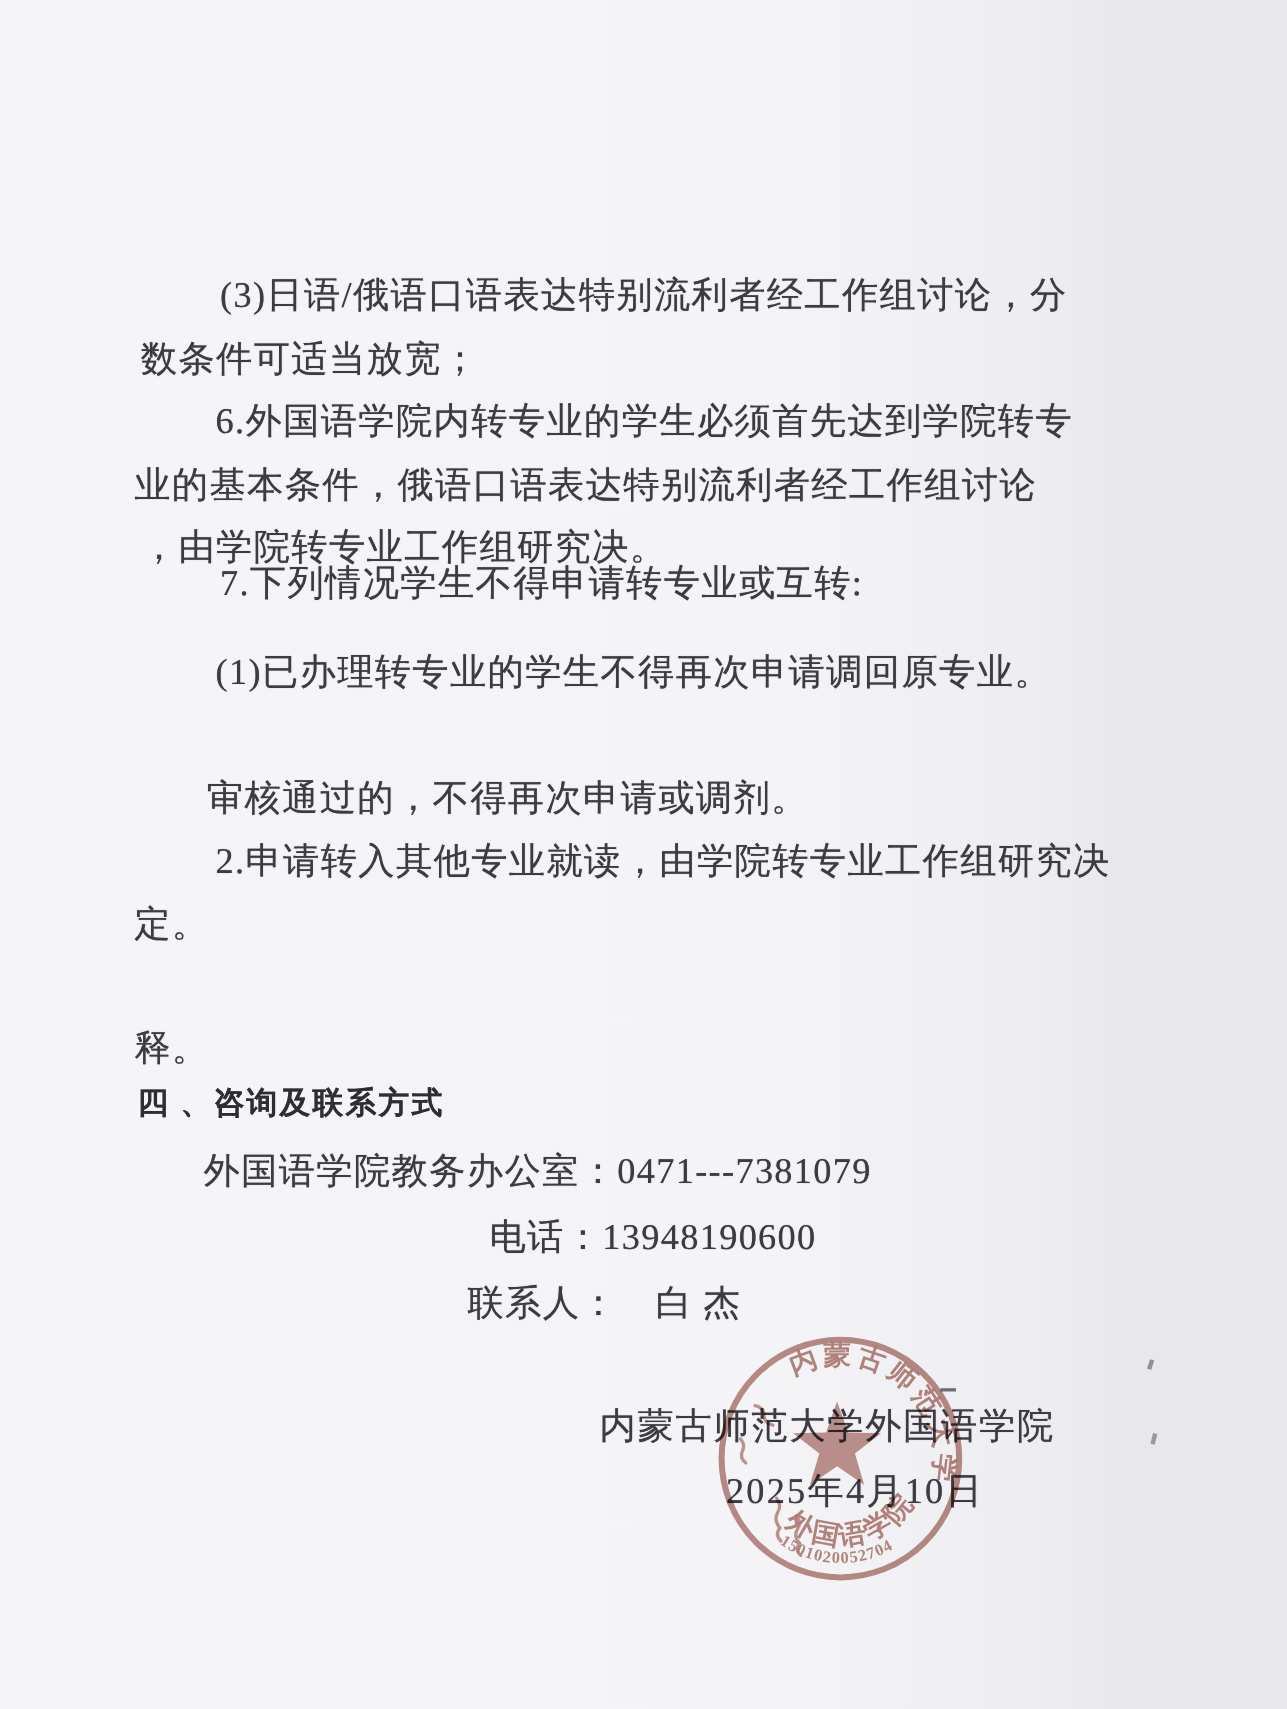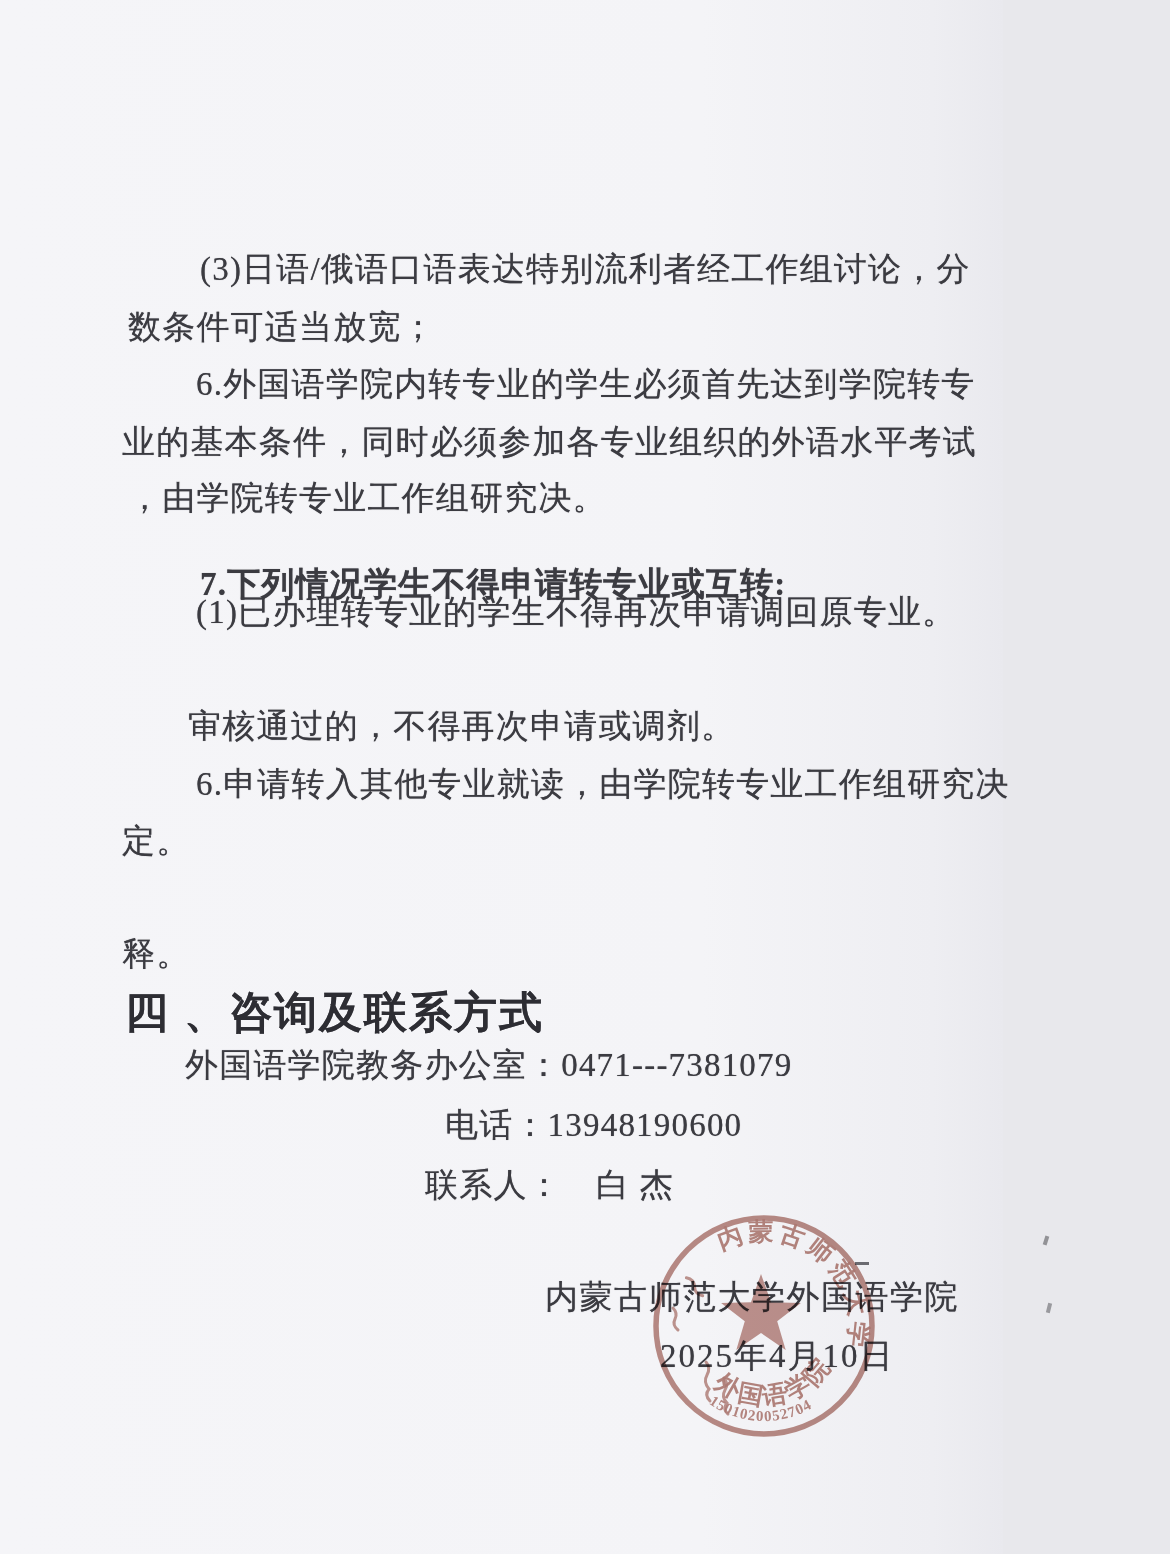--- a/index.html
+++ b/index.html
@@ -13,32 +13,32 @@
   .line{
     position:absolute;white-space:nowrap;
     font-size:33px;letter-spacing:1.2px;line-height:1;
     color:#3b3b41;text-shadow:0 0 0.7px rgba(59,59,65,0.75);
   }
   .l0{left:200px;top:253px;}
   .l1{left:128px;top:311px;}
   .l2{left:196px;top:368px;}
   .l3{left:122px;top:426px;}
   .l4{left:128px;top:482px;}
-  .l5{left:200px;top:568px;font-weight:bold;}
+  .l5{left:200px;top:515px;}
   .l6{left:196px;top:596px;}
   .l7{left:196px;top:652px;}
   .l8{left:188px;top:710px;}
   .l9{left:196px;top:768px;}
   .l10{left:122px;top:825px;}
   .l11{left:196px;top:881px;}
   .l12{left:122px;top:938px;}
   .heading{
     position:absolute;left:125px;top:984px;white-space:nowrap;
-    font-family:Liberation Sans, sans-serif;
-    font-weight:700;font-size:43px;letter-spacing:2px;color:#2d2d33;
+    font-family:Liberation Serif, serif;
+    font-weight:700;font-size:28px;letter-spacing:2px;color:#2d2d33;
     text-shadow:0 0 0.6px rgba(45,45,51,0.7);
   }
   .office-line{left:185px;top:1049px;}
   .phone-line{left:445px;top:1109px;}
   .contact-line{left:425px;top:1169px;}
   .org-line{left:545px;top:1281px;letter-spacing:1.5px;}
   .date-line{left:660px;top:1340px;letter-spacing:2px;}
   .seal{
     position:absolute;left:648px;top:1210px;width:236px;height:236px;
     mix-blend-mode:multiply;opacity:0.93;
@@ -53,26 +53,26 @@
   .speck-tick2{left:1047px;top:1303px;width:4px;height:10px;transform:rotate(14deg);opacity:.5;}
 </style>
 </head>
 <body>
 
 <div class="page">
 
   <div class="line l0">(3)日语/俄语口语表达特别流利者经工作组讨论，分</div>
   <div class="line l1">数条件可适当放宽；</div>
   <div class="line l2">6.外国语学院内转专业的学生必须首先达到学院转专</div>
-  <div class="line l3">业的基本条件，同时必须参加各专业组织的外语水平考试</div>
+  <div class="line l3">业的基本条件，俄语口语表达特别流利者经工作组讨论</div>
   <div class="line l4">，由学院转专业工作组研究决。</div>
   <div class="line l5">7.下列情况学生不得申请转专业或互转:</div>
   <div class="line l6">(1)已办理转专业的学生不得再次申请调回原专业。</div>
   <div class="line l8">审核通过的，不得再次申请或调剂。</div>
-  <div class="line l9">6.申请转入其他专业就读，由学院转专业工作组研究决</div>
+  <div class="line l9">2.申请转入其他专业就读，由学院转专业工作组研究决</div>
   <div class="line l10">定。</div>
   <div class="line l12">释。</div>
 
   <div class="heading">四 、咨询及联系方式</div>
 
   <div class="line office-line">外国语学院教务办公室：0471---7381079</div>
   <div class="line phone-line">电话：13948190600</div>
   <div class="line contact-line">联系人：　白 杰</div>
 
   <div class="line org-line">内蒙古师范大学外国语学院</div>

